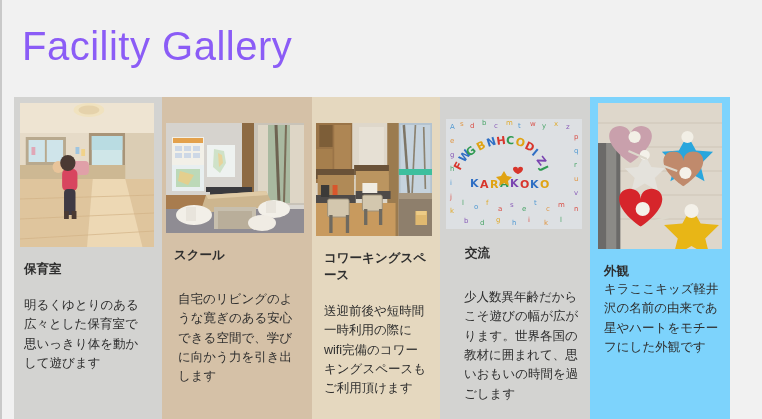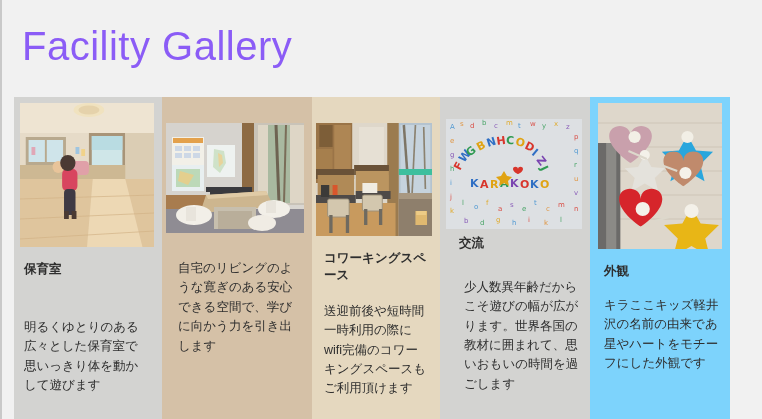--- a/index.html
+++ b/index.html
@@ -75,34 +75,34 @@
   .card-title {
     font-size: 12.5px;
     font-weight: bold;
     color: #2e2e2e;
     line-height: 1.35;
     padding: 0 10px;
   }
   .card-1 .card-title { margin-top: 14px; }
   .card-2 .card-title { margin-top: 14px; padding-left: 12px; }
   .card-3 .card-title { margin-top: 14px; padding-left: 12px; }
-  .card-4 .card-title { margin-top: 6px; padding-left: 19px; font-family: Liberation Serif, serif; }
+  .card-4 .card-title { margin-top: 16px; padding-left: 25px; font-family: Liberation Serif, serif; }
   .card-5 .card-title { margin-top: 14px; padding-left: 14px; }
 
   .card-body {
     font-size: 12.5px;
     color: #2e2e2e;
     line-height: 1.55;
     padding: 0 10px;
   }
-  .card-1 .card-body { margin-top: 40px; padding-right: 14px; }
+  .card-1 .card-body { margin-top: 18px; padding-right: 14px; }
   .card-2 .card-body { margin-top: 26px; padding-left: 16px; padding-right: 14px; }
   .card-3 .card-body { margin-top: 18px; padding-left: 12px; padding-right: 10px; }
   .card-4 .card-body { margin-top: 26px; padding-left: 24px; padding-right: 10px; }
-  .card-5 .card-body { margin-top: 16px; padding-left: 14px; padding-right: 4px; }
+  .card-5 .card-body { padding-left: 14px; padding-right: 4px; }
 </style>
 </head>
 <body>
 
 <div class="page">
 
   <h1 class="page-title">Facility Gallery</h1>
 
   <div class="gallery">
 
@@ -184,20 +184,21 @@
             <rect x="48" y="84" width="42" height="22" fill="#c7bfae"></rect>
             <rect x="52" y="88" width="34" height="18" fill="#b9ae9a"></rect>
             <ellipse cx="28" cy="92" rx="18" ry="10" fill="#f2efe8"></ellipse>
             <rect x="20" y="84" width="10" height="14" fill="#e8e4dc"></rect>
             <ellipse cx="108" cy="86" rx="16" ry="9" fill="#f2efe8"></ellipse>
             <rect x="100" y="78" width="10" height="12" fill="#e8e4dc"></rect>
             <ellipse cx="96" cy="100" rx="14" ry="8" fill="#f0ece4"></ellipse>
           </svg>
         </div>
       </div>
+      <div class="card-title">スクール</div>
       <div class="card-body">自宅のリビングのような寛ぎのある安心できる空間で、学びに向かう力を引き出します</div>
     </div>
 
     <div class="card card-3">
       <div class="photo-wrap">
         <div class="photo">
           <svg viewBox="0 0 140 113" preserveAspectRatio="none">
             <rect width="140" height="113" fill="#ddd6c8"></rect>
             <rect x="0" y="0" width="44" height="60" fill="#9a7447"></rect>
             <rect x="4" y="2" width="16" height="22" fill="#7d5e38"></rect>

